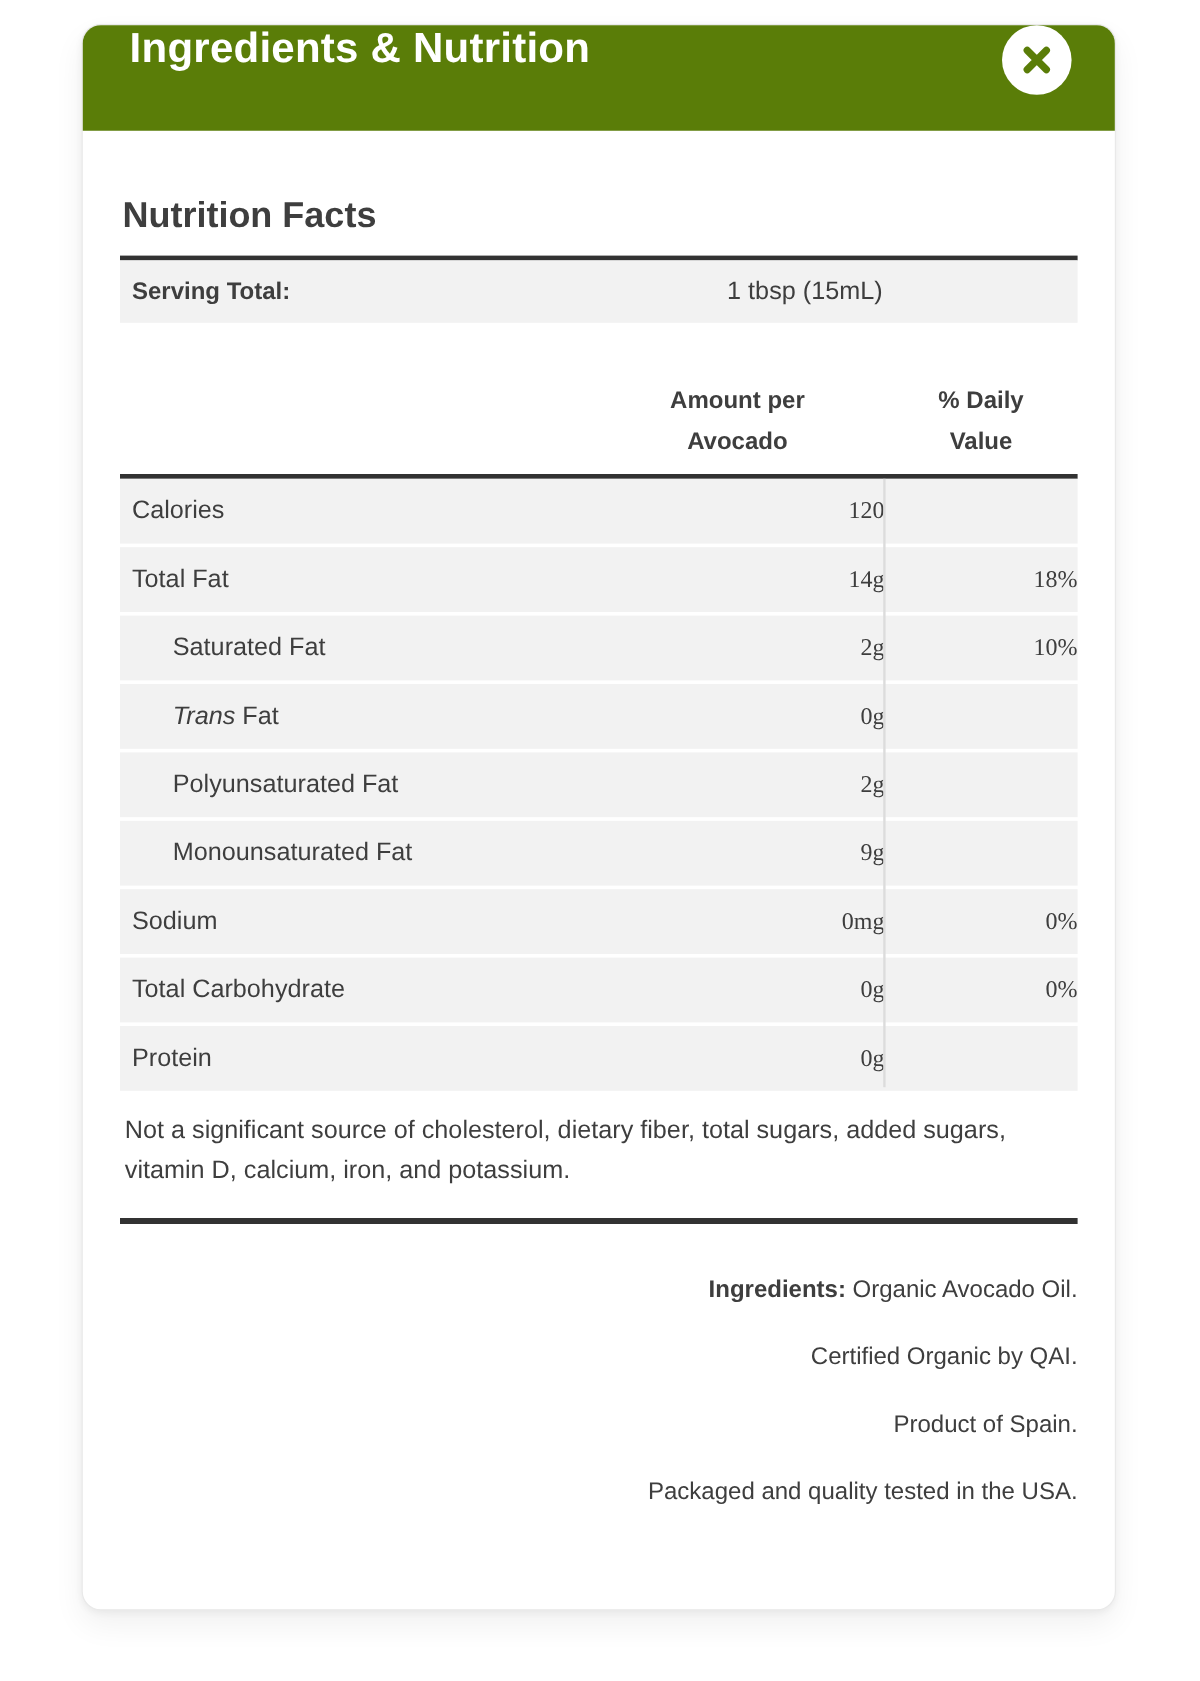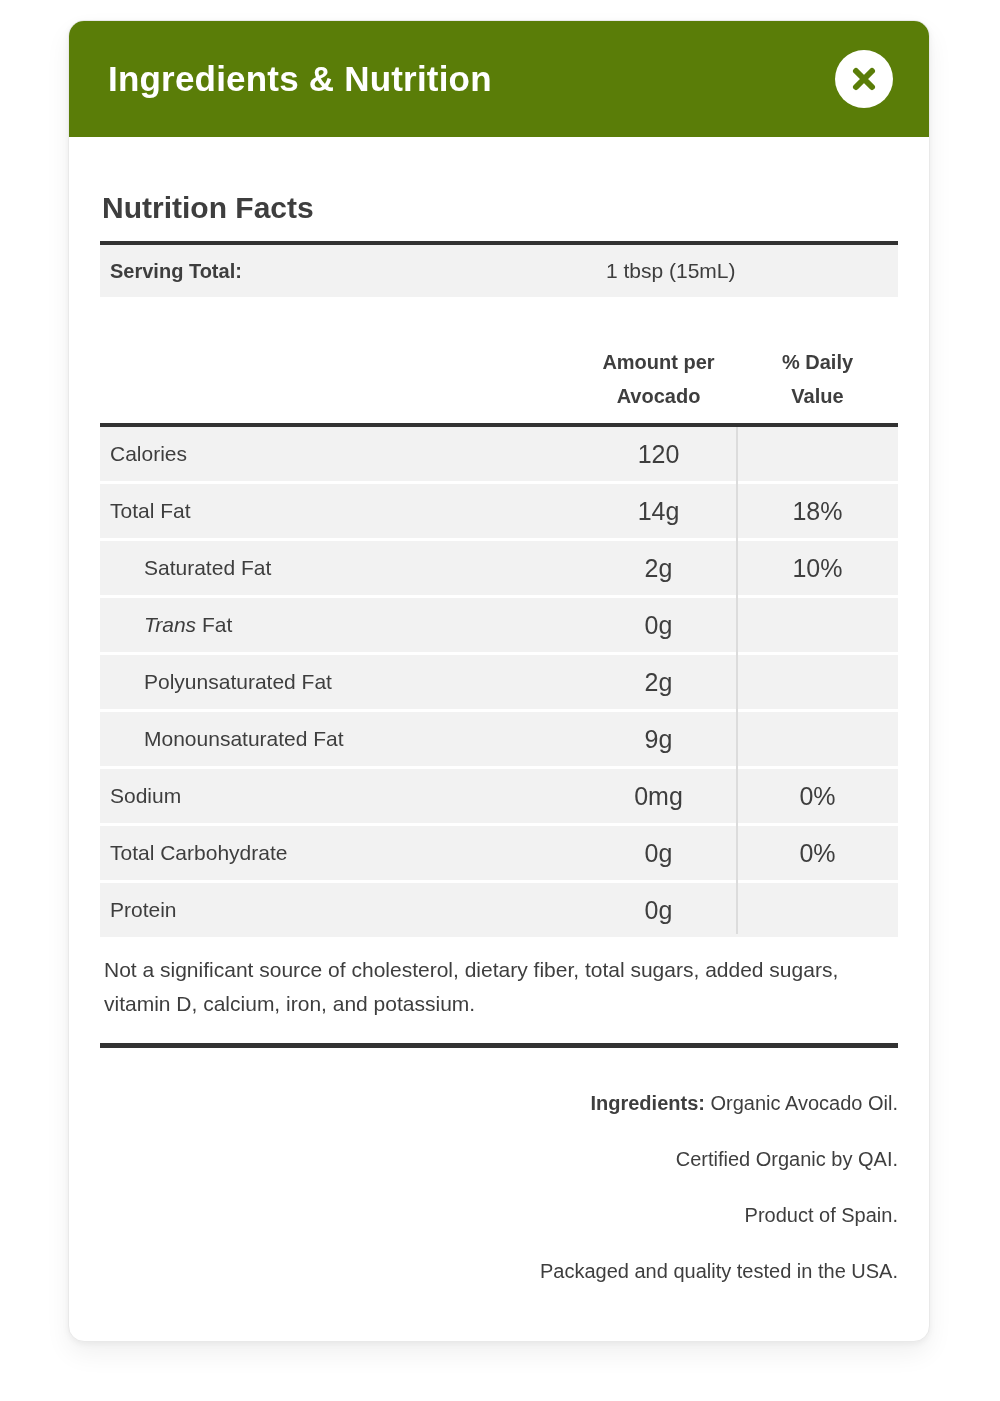--- a/index.html
+++ b/index.html
@@ -18,23 +18,23 @@
     font-family:"Liberation Sans","DejaVu Sans",sans-serif;
     color:var(--text);
     position:relative;
   }
   .card{
     position:absolute;left:68px;top:20px;width:862px;height:1322px;
     background:#fff;border:1px solid var(--card-border);border-radius:16px;
     box-shadow:0 12px 26px rgba(0,0,0,.06),0 2px 6px rgba(0,0,0,.05);
   }
   .modal-header{
-    height:116px;background:var(--green);
+    height:88px;background:var(--green);
     border-radius:15px 15px 0 0;
-    display:flex;align-items:center;
+    display:flex;align-items:flex-start;
     padding:0 36px 0 39px;
   }
   .modal-title{
     font-size:35px;font-weight:700;color:#fff;letter-spacing:.2px;
   }
   .close-btn{
     margin-left:auto;width:58px;height:58px;border-radius:50%;
     background:#fff;border:none;cursor:pointer;padding:0;
     display:flex;align-items:center;justify-content:center;
   }
@@ -49,35 +49,35 @@
   .serving-row{
     display:grid;grid-template-columns:63.4% 1fr;align-items:center;
     height:52px;background:var(--row-bg);margin-bottom:2px;
   }
   .serving-row .s-label{font-size:20px;font-weight:700;padding-left:10px;}
   .serving-row .s-value{font-size:21px;}
   .col-headers{
     margin-top:48px;
     display:grid;grid-template-columns:1fr 157px 161px;
     padding-bottom:10px;
-    font-size:20px;font-weight:700;line-height:34px;
+    font-size:20px;font-weight:700;line-height:34px;gap:44px;
   }
   .col-headers .ch{text-align:center;}
   .nf-rows{position:relative;}
   .nf-rows::after{
     content:"";position:absolute;top:0;bottom:3px;right:160px;width:2px;
     background:var(--divider);
   }
   .nf-row{
     display:grid;grid-template-columns:1fr 157px 161px;align-items:center;
     height:54px;background:var(--row-bg);margin-bottom:3px;
   }
   .nf-row .n-label{font-size:21px;padding-left:10px;}
   .nf-row.indent .n-label{padding-left:44px;}
-  .nf-row .n-amount,.nf-row .n-daily{font-size:25px;text-align:center;}
+  .nf-row .n-amount,.nf-row .n-daily{font-size:20px;text-align:right;font-family:Liberation Serif, serif;}
   .n-label i{font-style:italic;}
   .footnote{
     font-size:21px;line-height:1.62;color:var(--text);
     padding:13px 8px 22px 4px;
   }
   .details{margin-top:44px;padding-bottom:20px;}
   .details p{font-size:20px;margin:0 0 33px 4px;color:var(--text);text-align:right;}
   .details p b{font-weight:700;}
 </style>
 </head>

